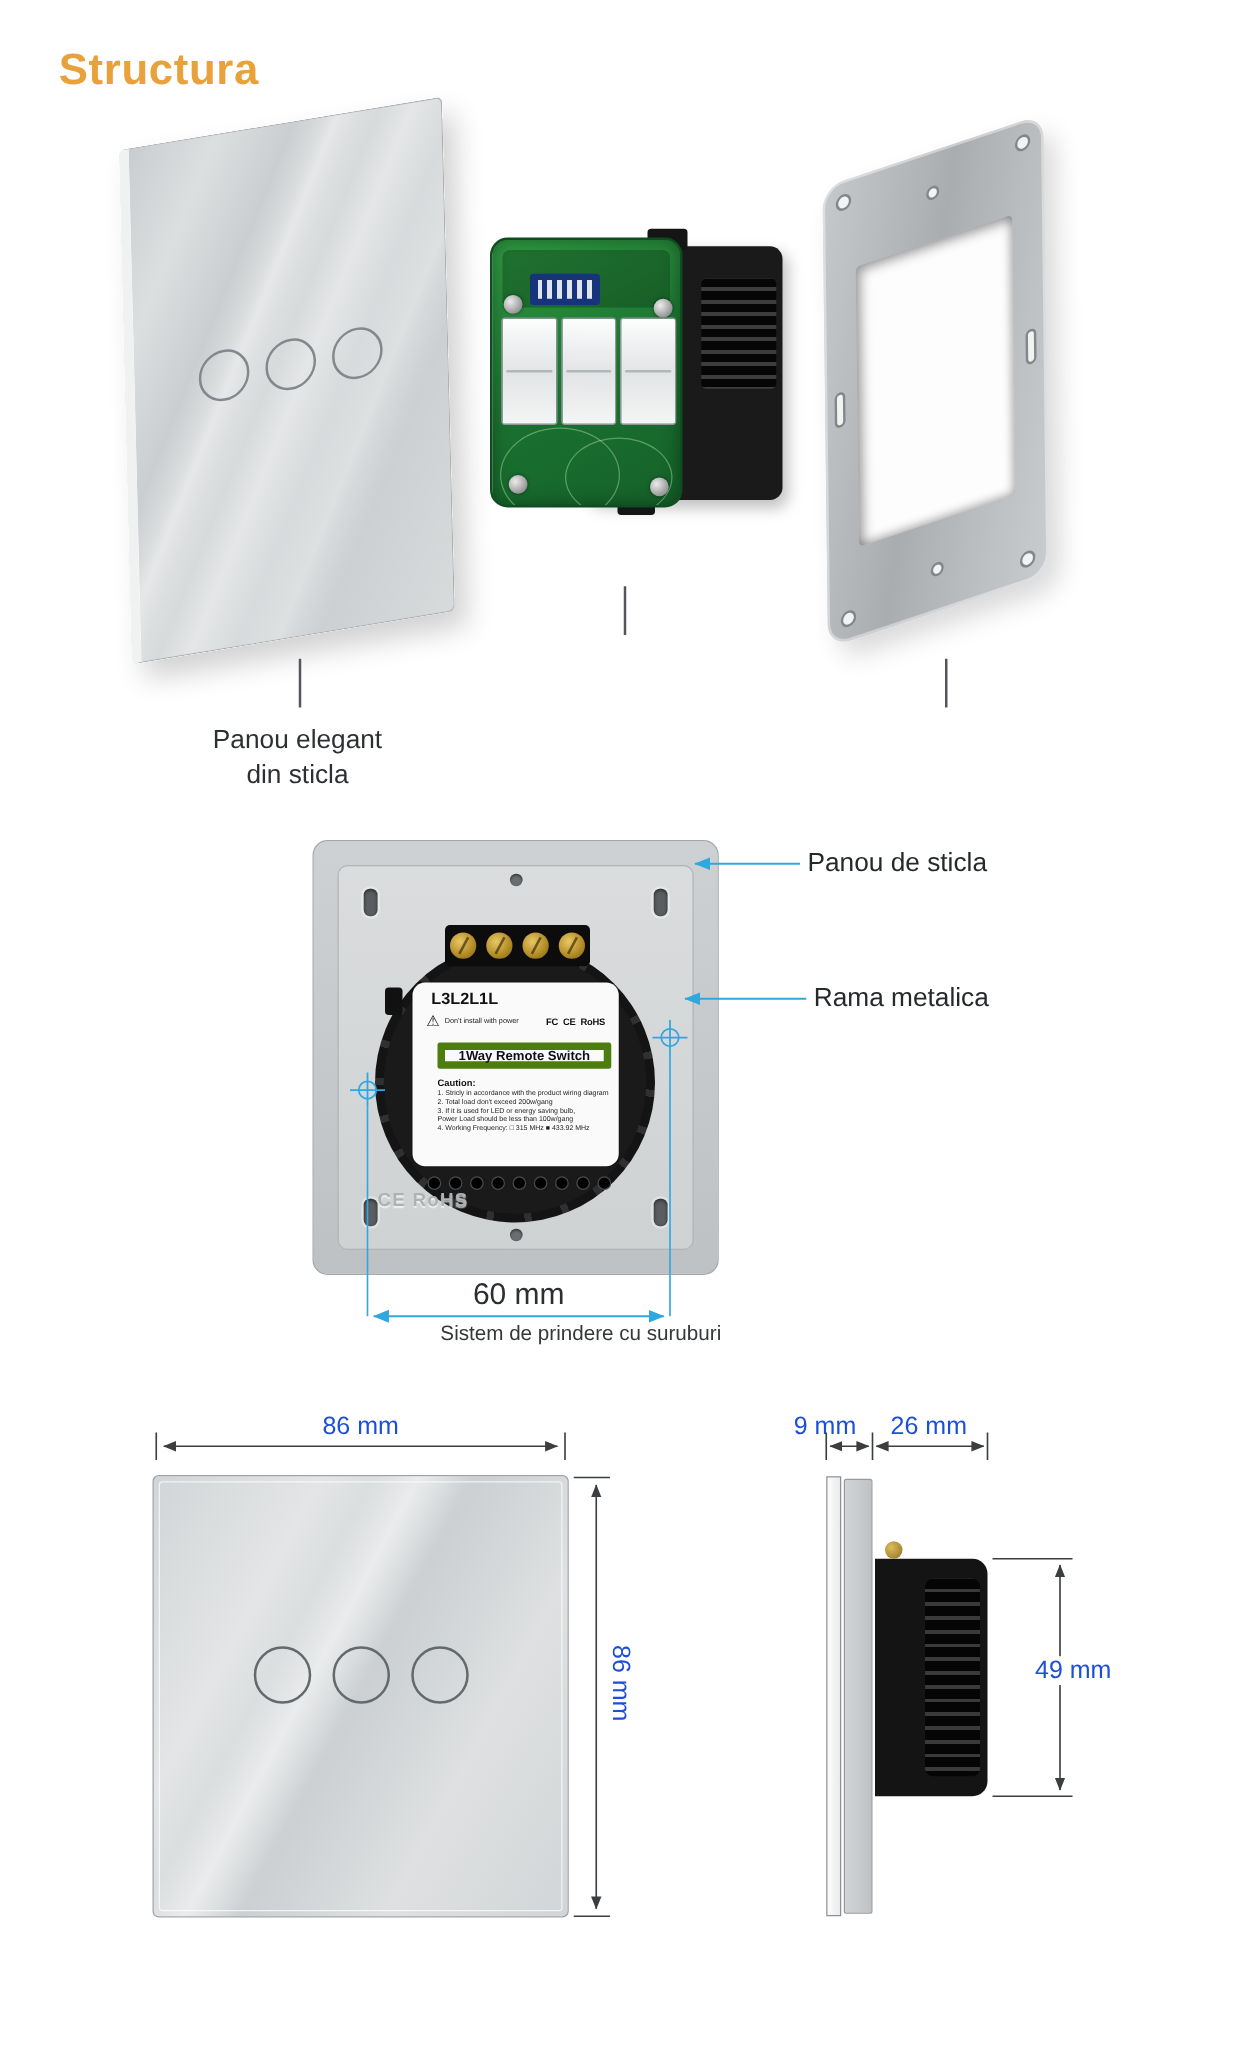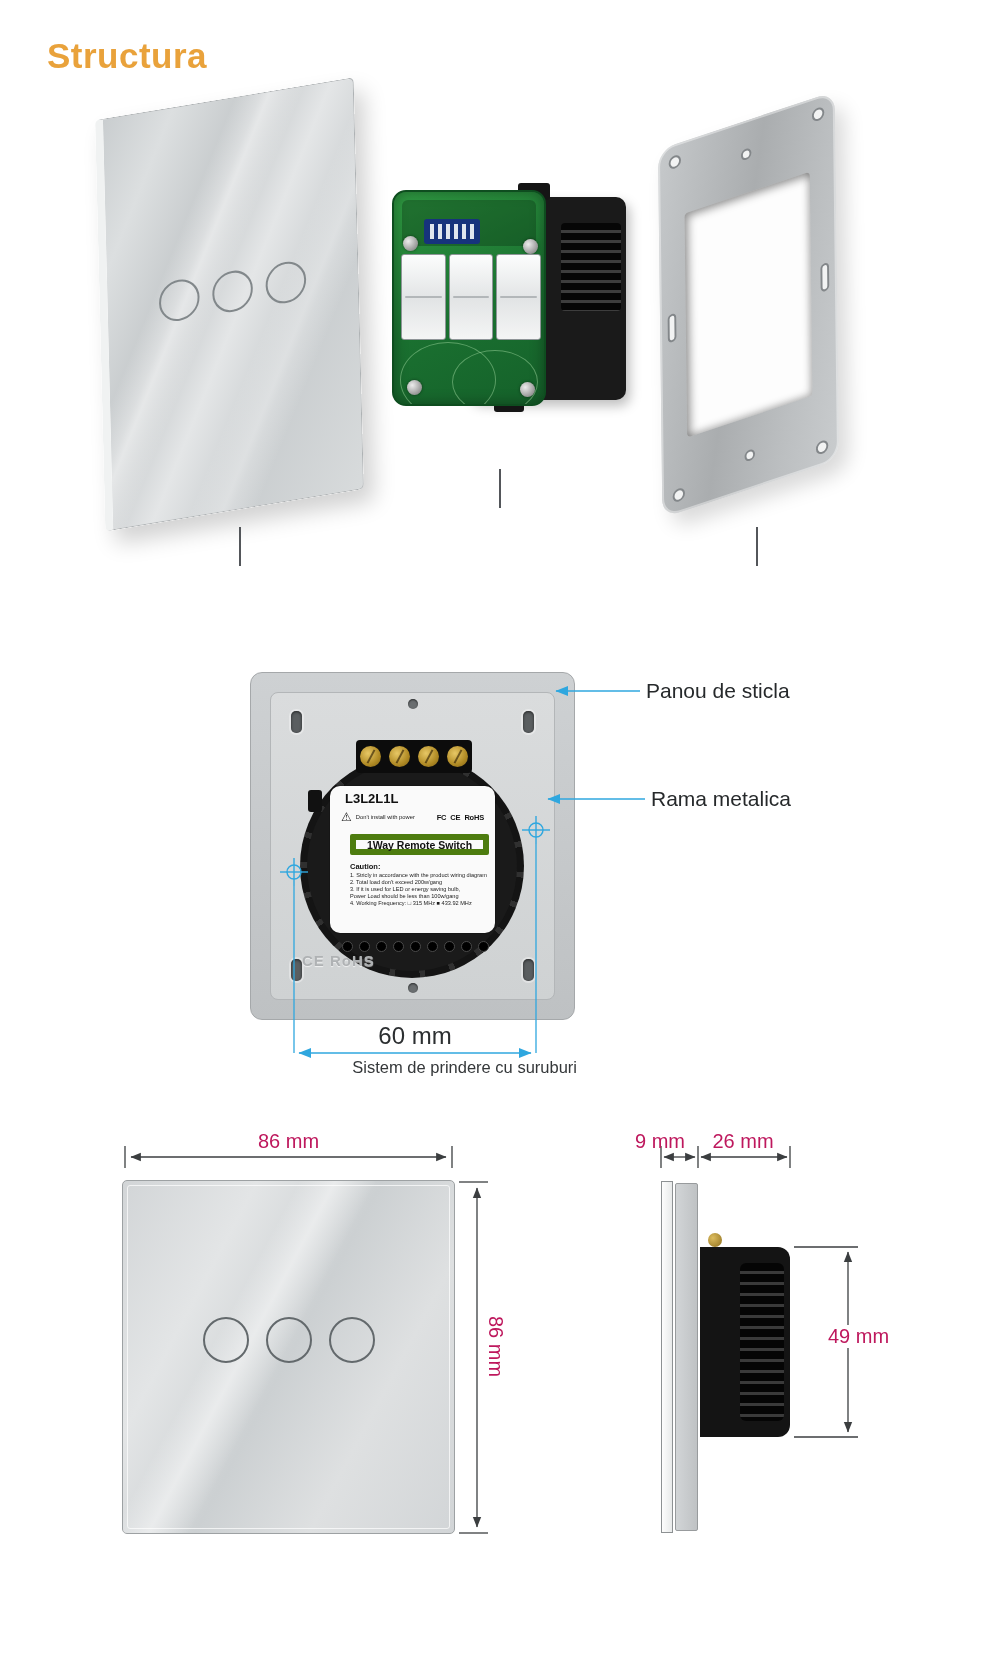--- a/index.html
+++ b/index.html
@@ -113,21 +113,21 @@
   
   #sv-glass { position:absolute; left:661px; top:1181px; width:12px; height:352px; background:linear-gradient(90deg,#fdfdfd,#e8eaea); border:1px solid #8d9193; }
   #sv-frame { position:absolute; left:675px; top:1183px; width:23px; height:348px; background:linear-gradient(90deg,#d2d5d7,#bfc2c4); border:1px solid #989b9d; border-radius:2px; }
   #sv-module { position:absolute; left:700px; top:1247px; width:90px; height:190px; background:#141414; border-radius:0 12px 12px 0; }
   #sv-module::after { content:""; position:absolute; right:6px; top:16px; bottom:16px; width:44px;
     background:repeating-linear-gradient(180deg,#050505 0 8px,#3a3a3a 8px 11px); border-radius:6px; }
   #sv-screw { position:absolute; left:708px; top:1233px; width:14px; height:14px; border-radius:50%;
     background:radial-gradient(circle at 35% 35%,#dcbc5e,#8f6f1d); }
 
   
-  .dim { position:absolute; font-size:20px; color:#be185d; z-index:10; }
+  .dim { position:absolute; font-size:20px; color:#1d4ed8; z-index:10; }
   #dim-fw { left:122px; width:333px; top:1130px; text-align:center; }
   #dim-fh { left:484px; top:1316px; writing-mode:vertical-rl; }
   #dim-sa { left:630px; width:60px; top:1130px; text-align:center; }
   #dim-sb { left:708px; width:70px; top:1130px; text-align:center; }
   #dim-sh { left:824px; top:1325px; background:#fff; padding:0 4px; }
 
   
   #overlay { position:absolute; left:0; top:0; z-index:8; pointer-events:none; }
 </style>
 </head>
@@ -168,20 +168,22 @@
     <div class="fhole tl"></div>
     <div class="fhole tr"></div>
     <div class="fhole bl"></div>
     <div class="fhole br"></div>
     <div class="fslot ml"></div>
     <div class="fslot mr"></div>
     <div class="fdot tc"></div>
     <div class="fdot bc"></div>
   </div>
 
+  <div class="part-label" id="pl1">Panou elegant
+din sticla</div>
 
   <div id="bv-plate"></div>
   <div id="bv-inner">
     <div class="bslot tl"></div>
     <div class="bslot tr"></div>
     <div class="bslot bl"></div>
     <div class="bslot br"></div>
     <div class="bdot tc"></div>
     <div class="bdot bc"></div>
   </div>

